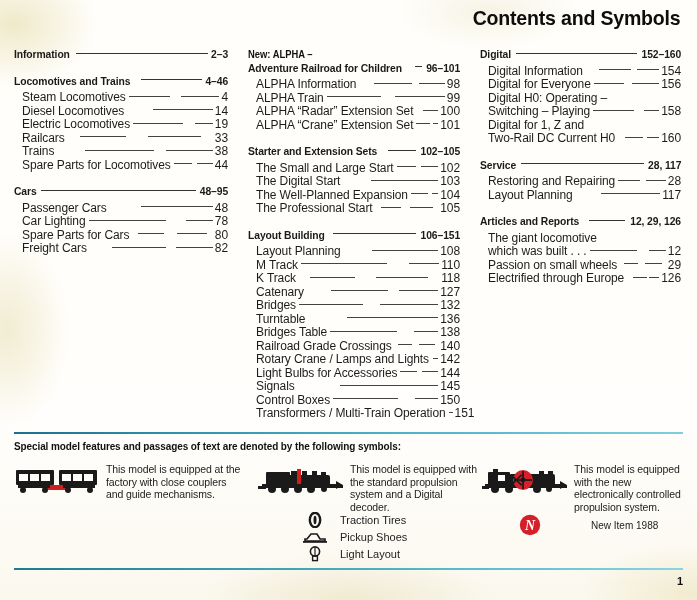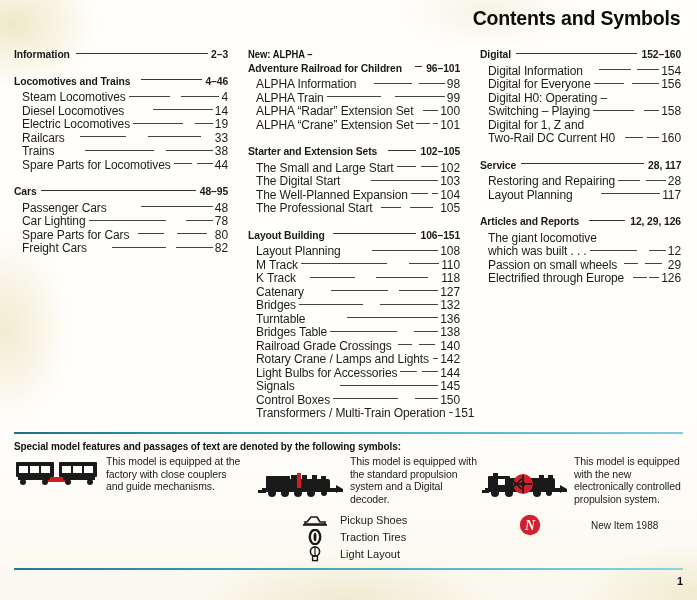--- a/index.html
+++ b/index.html
@@ -114,21 +114,21 @@
     background:linear-gradient(90deg,#1f7a96 0%,#3d9bb4 35%,#5fbcd0 70%,#8bd4e2 100%); }
 
   
   .sym-title {
     position:absolute; left:14px; top:440px;
     font-size:10.5px; font-weight:bold; letter-spacing:-0.1px;
     white-space:nowrap;
     transform:scaleX(0.95); transform-origin:left top;
   }
 
-  .sym-block { position:absolute; display:flex; align-items:flex-end; }
+  .sym-block { position:absolute; display:flex; align-items:flex-start;margin-top:8px; }
   .sym-b1 { left:14px;  top:455px; width:230px; }
   .sym-b2 { left:258px; top:455px; width:220px; }
   .sym-b3 { left:482px; top:455px; width:205px; }
 
   .sym-art { flex:0 0 auto; width:92px; padding-top:4px; }
   .sym-txt {
     flex:1 1 auto; font-size:10.5px; line-height:12.6px;
     color:#1c1c1c; letter-spacing:-0.1px;
   }
 
@@ -536,35 +536,35 @@
           <rect x="33.5" y="5.5" width="1.7" height="15" transform="rotate(45 34.3 13)"></rect>
         </g>
       </svg>
     </div>
     <div class="sym-txt">This model is equipped with the new electronically controlled propulsion system.</div>
   </div>
 
   <div class="small-sym ss-1">
     <div class="ss-row">
       <div class="ss-ico">
+        <svg width="14" height="16" viewBox="0 0 14 16">
+          <ellipse cx="7" cy="8" rx="5.2" ry="7.2" fill="none" stroke="#1a1a1a" stroke-width="2.4"></ellipse>
+          <ellipse cx="7" cy="8" rx="1.5" ry="4.2" fill="#1a1a1a"></ellipse>
+        </svg>
+      </div>
+      <div class="ss-lab">Traction Tires</div>
+    </div>
+    <div class="ss-row">
+      <div class="ss-ico">
         <svg width="26" height="14" viewBox="0 0 26 14">
           <path d="M3 11 L23 11 L23 9 L18 9 L15 4 L9 4 L5 9 L3 9 Z" fill="none" stroke="#1a1a1a" stroke-width="1.6"></path>
           <rect x="1" y="11" width="24" height="1.8" fill="#1a1a1a"></rect>
         </svg>
       </div>
       <div class="ss-lab">Pickup Shoes</div>
-    </div>
-    <div class="ss-row">
-      <div class="ss-ico">
-        <svg width="14" height="16" viewBox="0 0 14 16">
-          <ellipse cx="7" cy="8" rx="5.2" ry="7.2" fill="none" stroke="#1a1a1a" stroke-width="2.4"></ellipse>
-          <ellipse cx="7" cy="8" rx="1.5" ry="4.2" fill="#1a1a1a"></ellipse>
-        </svg>
-      </div>
-      <div class="ss-lab">Traction Tires</div>
     </div>
     <div class="ss-row">
       <div class="ss-ico">
         <svg width="14" height="18" viewBox="0 0 14 18">
           <circle cx="7" cy="6.5" r="4.6" fill="none" stroke="#1a1a1a" stroke-width="1.6"></circle>
           <path d="M7 2.5 L7 10" stroke="#1a1a1a" stroke-width="1.2"></path>
           <rect x="4.6" y="11" width="4.8" height="4.6" fill="none" stroke="#1a1a1a" stroke-width="1.4"></rect>
         </svg>
       </div>
       <div class="ss-lab">Light Layout</div>

